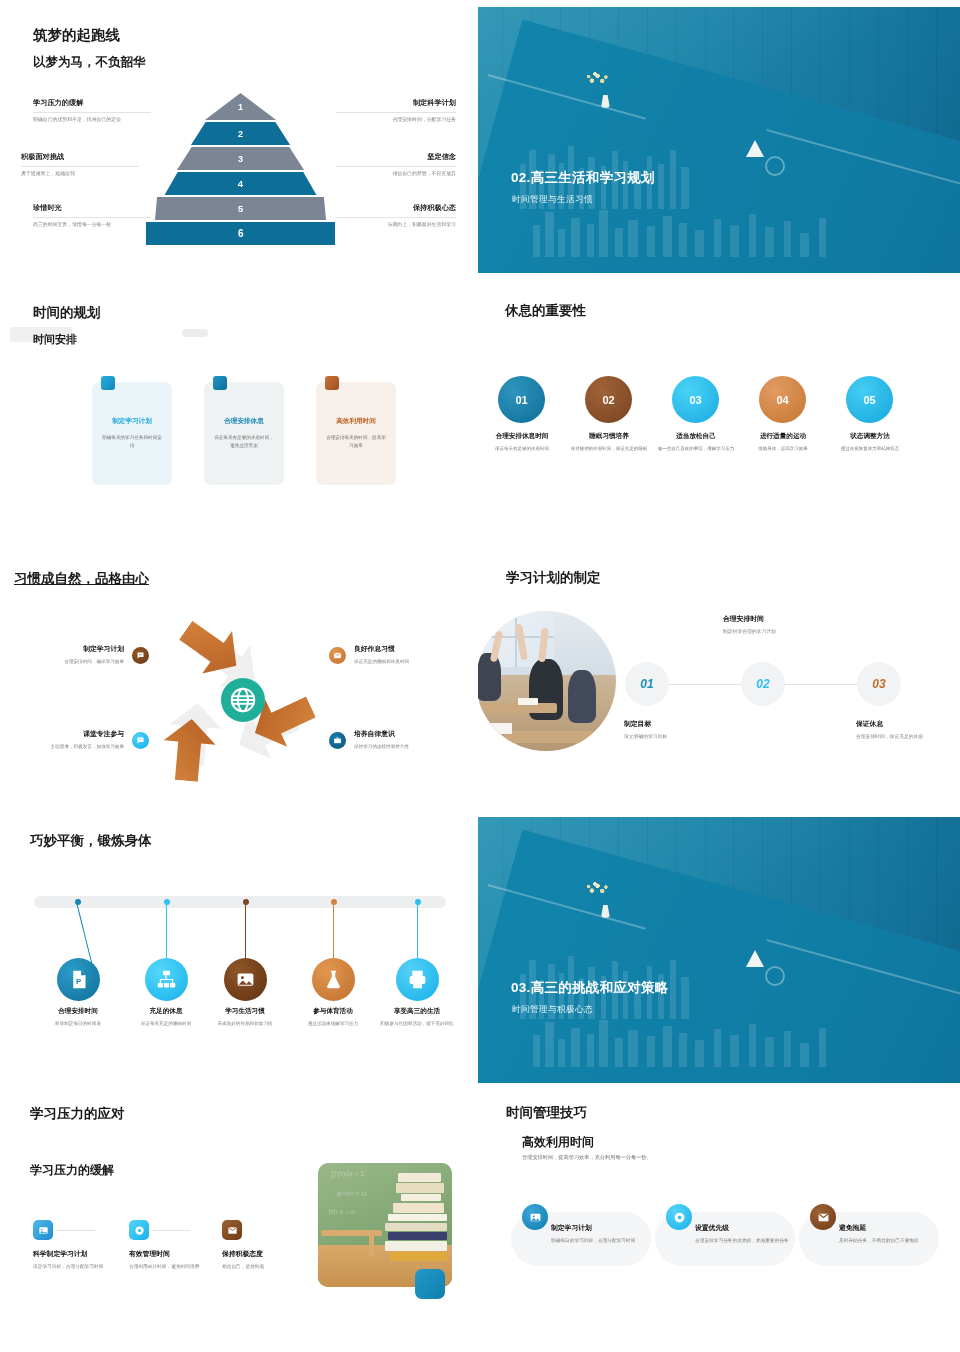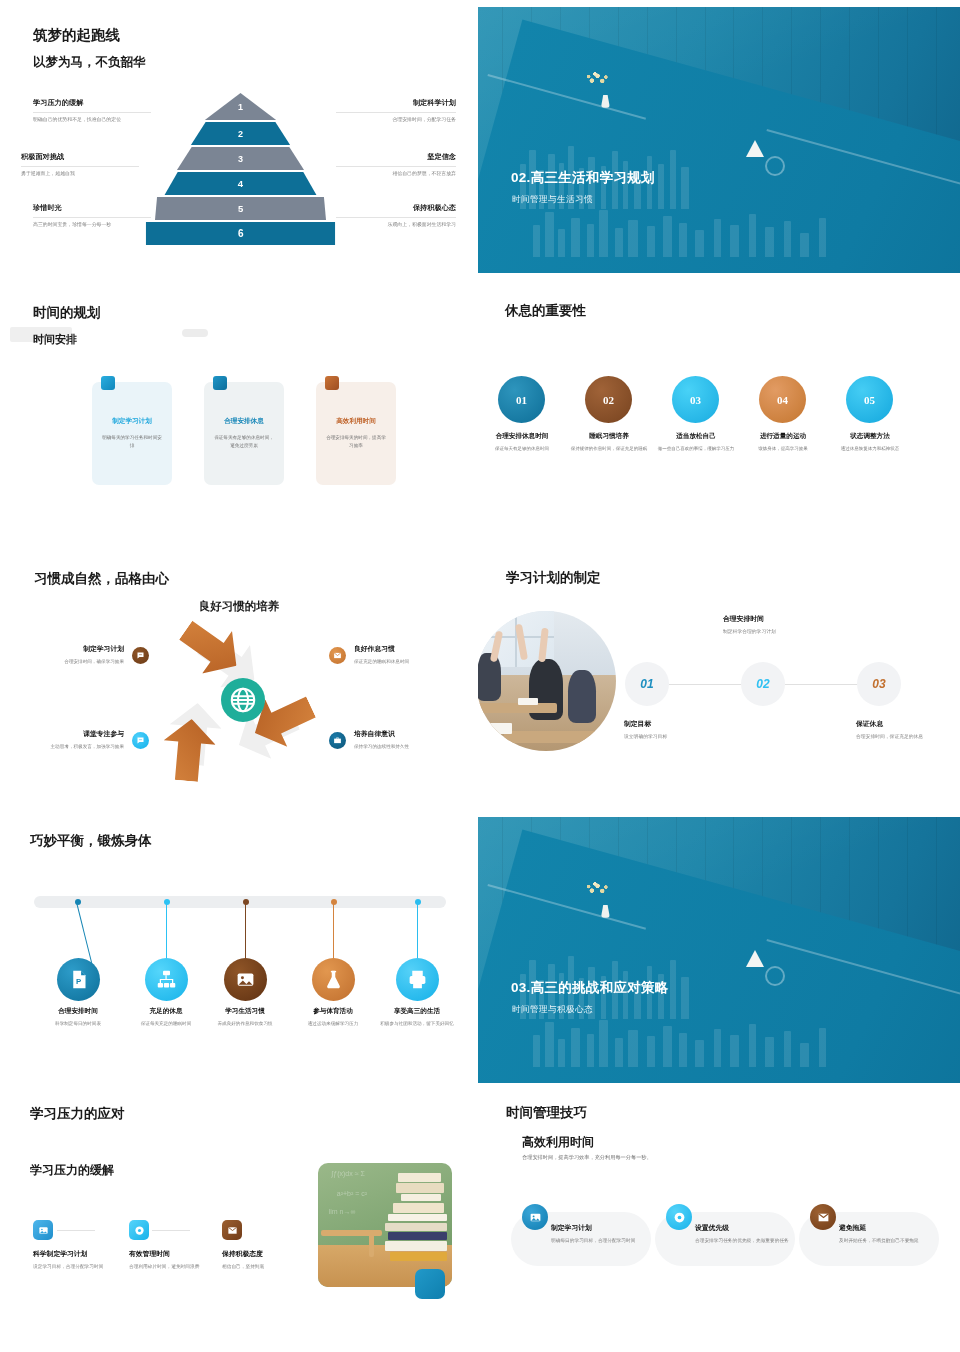--- a/index.html
+++ b/index.html
@@ -81,35 +81,35 @@
   #slide3 .t1 { position: absolute; left: 33px; top: 24px; font-size: 13.5px; font-weight: bold; }
   #slide3 .t2 { position: absolute; left: 33px; top: 52px; font-size: 11px; font-weight: bold; }
   #slide3 .deco1 { position: absolute; left: 10px; top: 47px; width: 62px; height: 15px; background: #efefef; border-radius: 2px; }
   #slide3 .deco2 { position: absolute; left: 182px; top: 49px; width: 26px; height: 8px; background: #ececec; border-radius: 4px; }
   .tcard { position: absolute; width: 80px; height: 103px; border-radius: 7px; padding: 10px 9px; }
   .tcard .cttl { font-size: 6.6px; font-weight: bold; text-align: center; margin-top: 25px; }
   .tcard .cdsc { font-size: 4.6px; color: #6f6f6f; text-align: center; line-height: 1.75; margin-top: 8px; }
   .tchip { position: absolute; width: 14px; height: 14px; border-radius: 3px; top: -6px; left: 9px; }
 
   
-  #slide4 { left: 478px; top: 280px; width: 482px; height: 276px; font-family: Liberation Serif, serif; }
+  #slide4 { left: 478px; top: 280px; width: 482px; height: 276px; }
   #slide4 .t1 { position: absolute; left: 27px; top: 22px; font-size: 13.5px; font-weight: bold; }
   #slide4 .t2 { position: absolute; left: 0; right: 0; top: 48px; text-align: center; font-size: 11.5px; font-weight: bold; }
   .numcircle {
     position: absolute; width: 47px; height: 47px; border-radius: 50%;
     display: flex; align-items: center; justify-content: center;
     color: #fff; font-size: 11px; font-weight: bold;
   }
   .numlabel { position: absolute; width: 94px; text-align: center; }
   .numlabel .nt { font-size: 6.6px; font-weight: bold; color: #161616; }
   .numlabel .nd { font-size: 4.5px; color: #777; line-height: 1.7; margin-top: 4px; }
 
   
   #slide5 { left: 0; top: 556px; width: 478px; height: 254px; }
-  #slide5 .t1 { position: absolute; left: 34px; top: 14px; font-size: 13.5px; font-weight: bold; }
+  #slide5 .t1 { position: absolute; left: 14px; top: 14px; font-size: 13.5px; font-weight: bold; text-decoration: underline; }
   #slide5 .t2 { position: absolute; left: 0; right: 0; top: 43px; text-align: center; font-size: 11.5px; font-weight: bold; }
   .wheel { position: absolute; left: 152px; top: 66px; width: 180px; height: 164px; }
   .arrow {
     position: absolute; width: 62px; height: 52px;
     clip-path: polygon(0% 28%, 62% 28%, 62% 0%, 100% 50%, 62% 100%, 62% 72%, 0% 72%);
   }
   .globe {
     position: absolute; left: 69px; top: 56px; width: 44px; height: 44px;
     border-radius: 50%; background: #1fae9a;
     display: flex; align-items: center; justify-content: center;
@@ -399,21 +399,20 @@
     <span>05</span>
       </div>
   <div class="numlabel" style="left:345px;top:152px;">
     <div class="nt">状态调整方法</div>
     <div class="nd">通过休息恢复体力和精神状态</div>
       </div>
 </section>
 
 <section class="slide" id="slide5">
   <div class="t1">习惯成自然，品格由心</div>
-  <div class="t2">良好习惯的培养</div>
 
   <div class="wheel">
     <div class="arrow" style="left:46px;top:14px;background:#efefef;transform:rotate(35deg);"></div>
     <div class="arrow" style="left:28px;top:0px;background:linear-gradient(135deg,#d6853f,#b55f23);transform:rotate(35deg);"></div>
     <div class="arrow" style="left:84px;top:84px;background:#efefef;transform:rotate(155deg);"></div>
     <div class="arrow" style="left:100px;top:72px;background:linear-gradient(135deg,#d6853f,#b55f23);transform:rotate(155deg);"></div>
     <div class="arrow" style="left:12px;top:86px;background:#efefef;transform:rotate(275deg);"></div>
     <div class="arrow" style="left:6px;top:102px;background:linear-gradient(135deg,#d6853f,#b55f23);transform:rotate(275deg);"></div>
     <div class="globe">
       <svg viewBox="0 0 24 24" fill="none" stroke="#ffffff" stroke-width="1.6">

